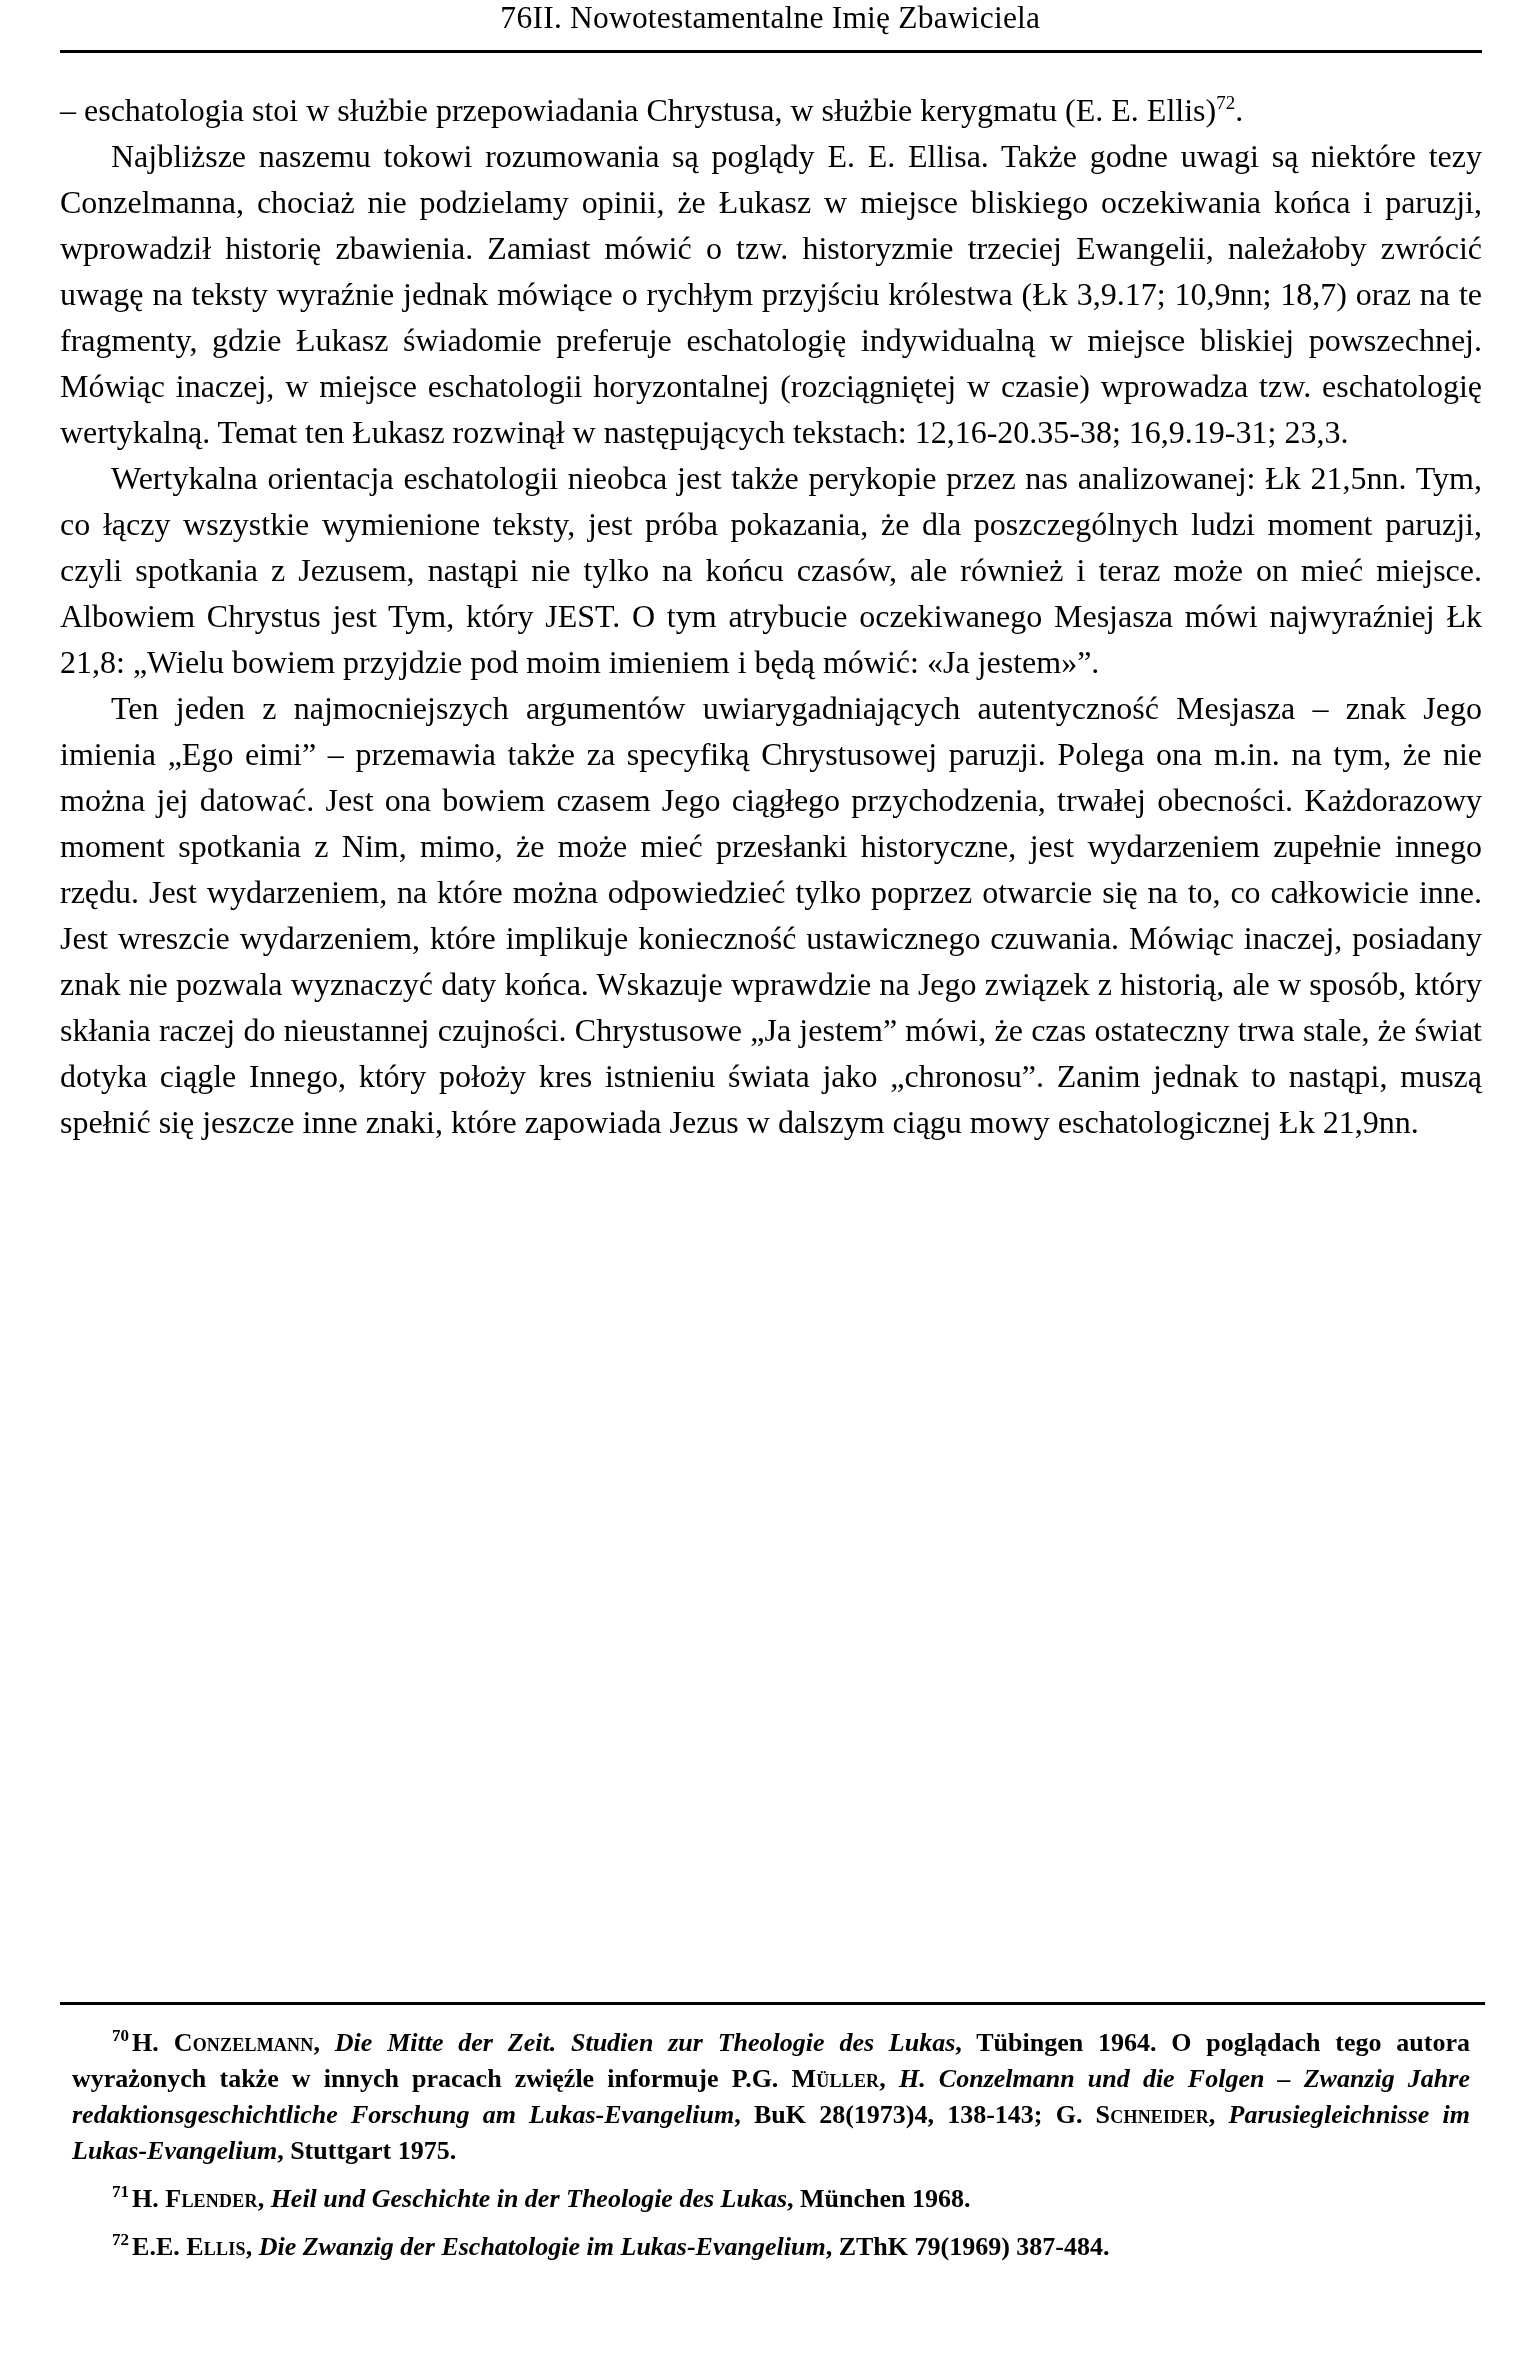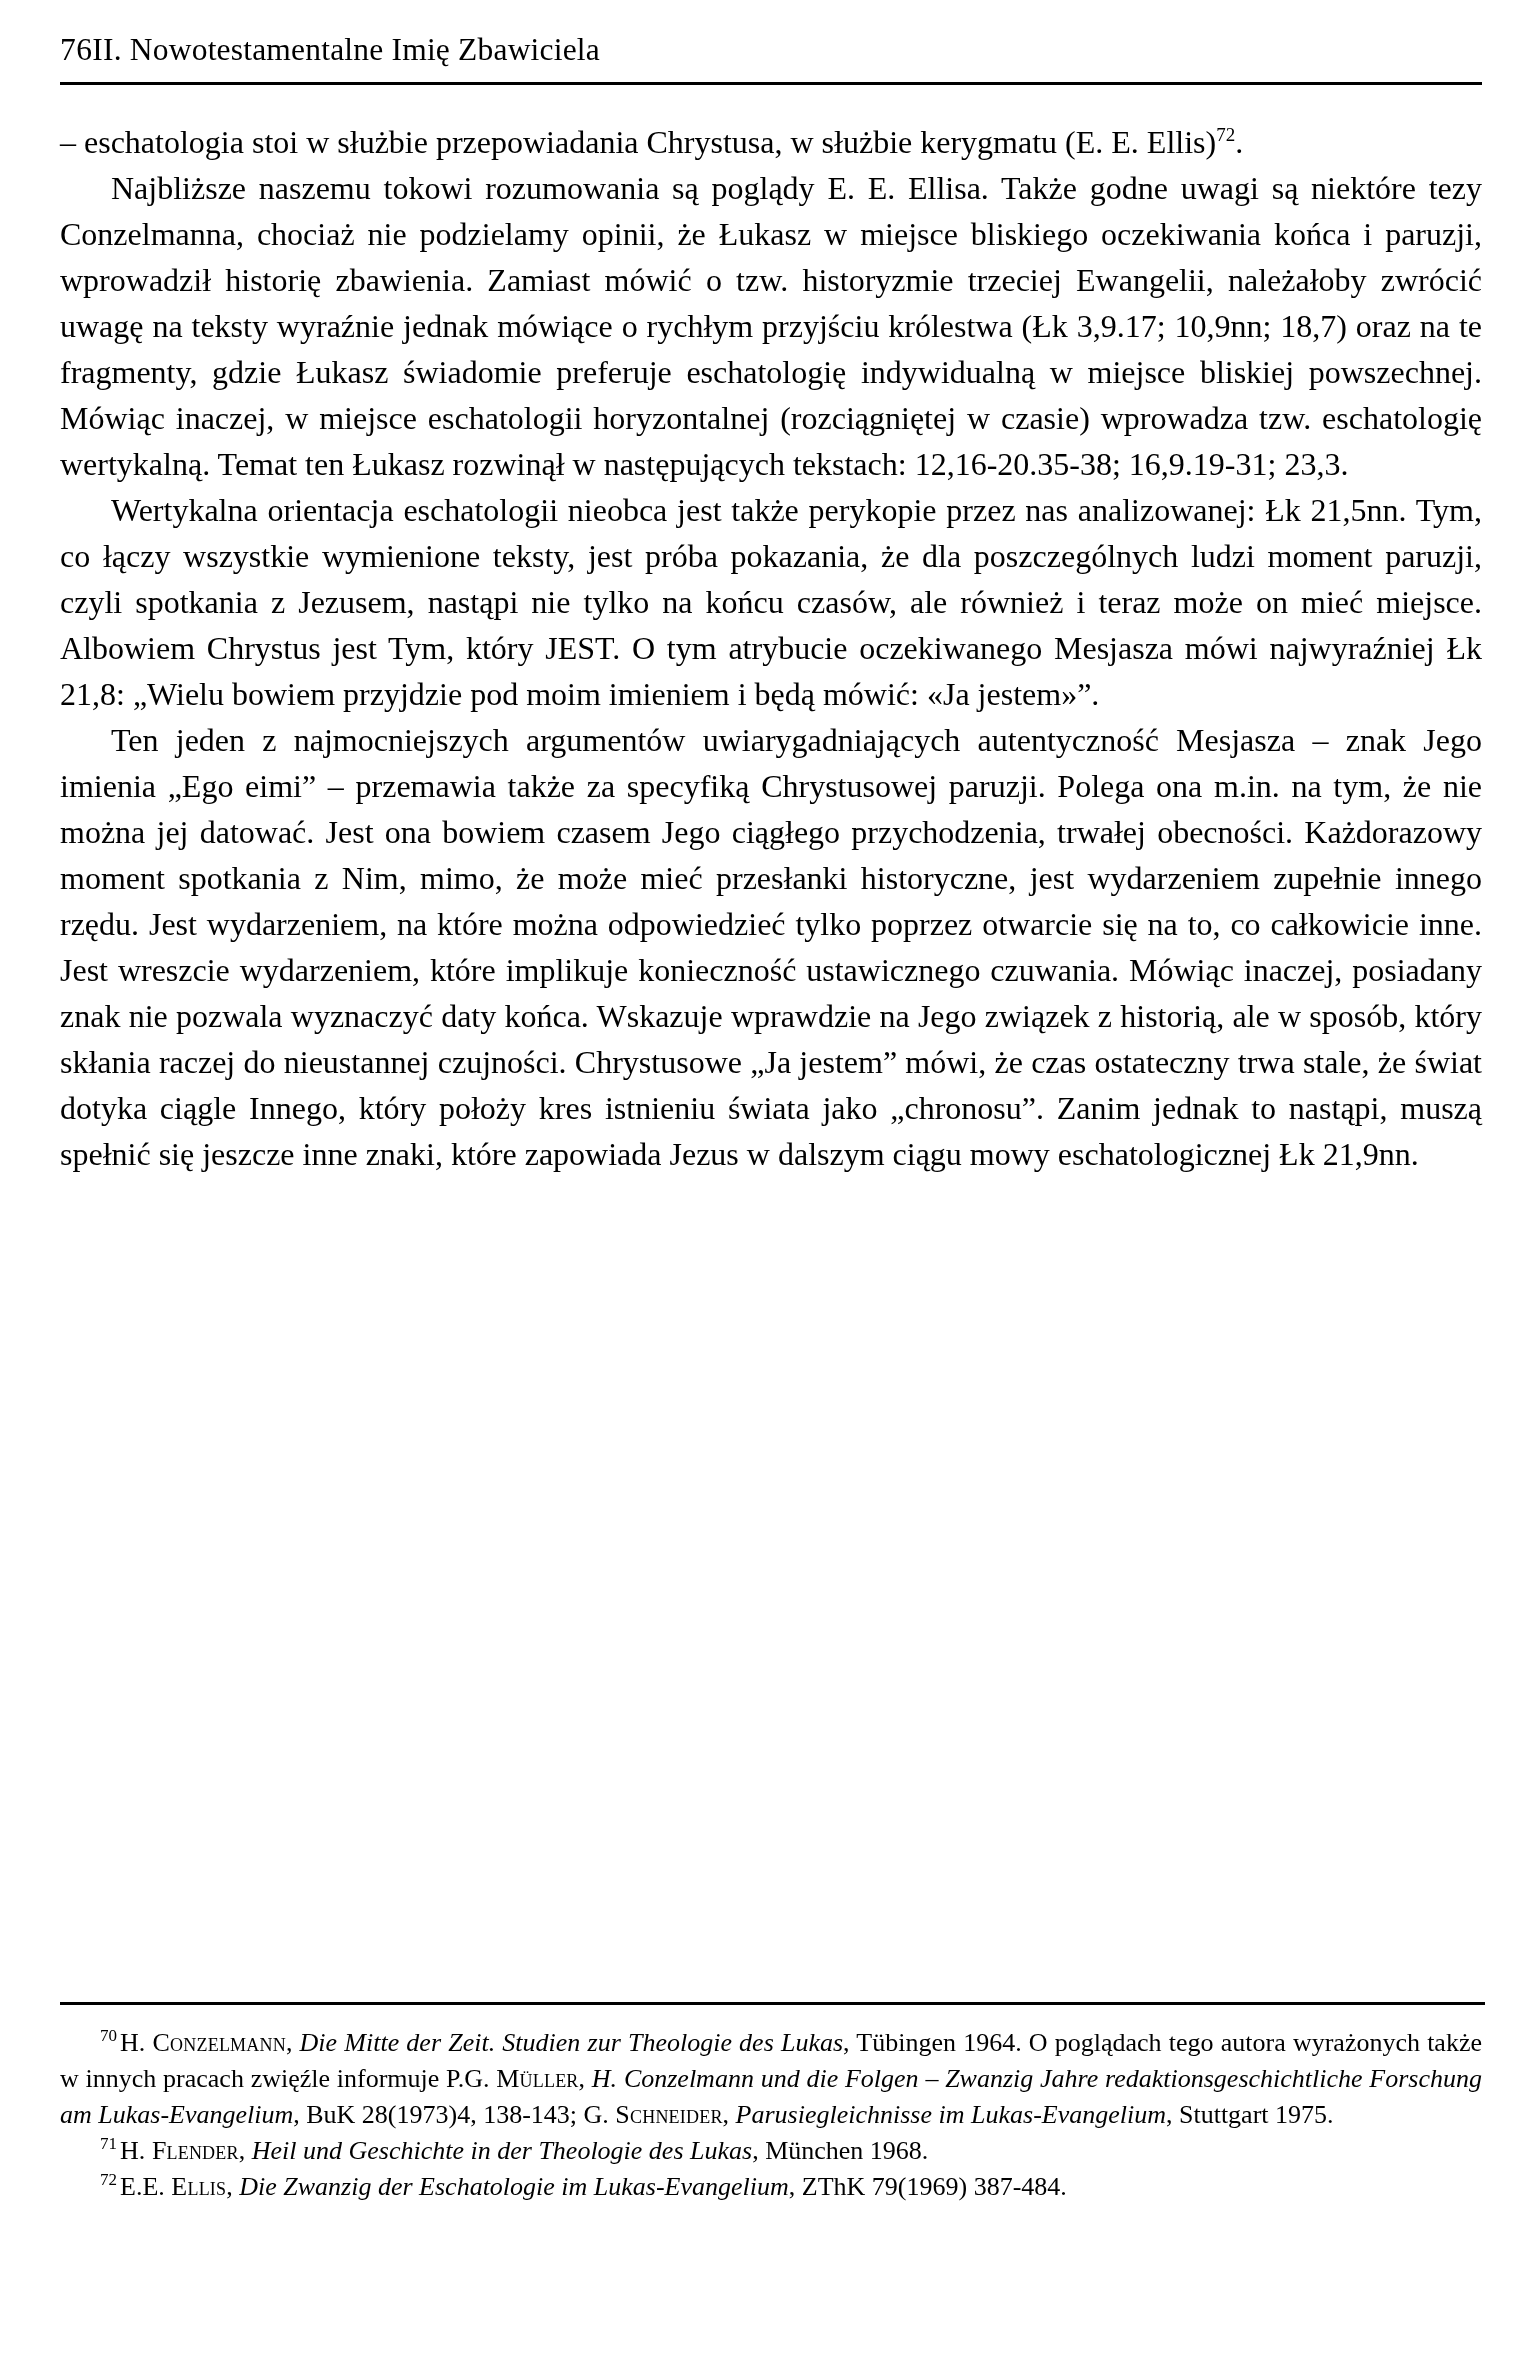--- a/index.html
+++ b/index.html
@@ -23,22 +23,21 @@
     position: absolute;
     left: 60px;
     top: 0;
     width: 1422px;
   }
 
   
   .running-head {
     display: flex;
     align-items: baseline;
-    justify-content: flex-start;
-    padding-top: 32px;
+    justify-content: center;
     font-size: 31.5px;
     line-height: 1.15;
   }
   .folio {
     font-size: 31.5px;
     letter-spacing: 0.4px;
   }
   .head-title {
     font-size: 31.5px;
     letter-spacing: 0.2px;
@@ -80,22 +79,23 @@
     border-top: 3.8px solid #000;
     width: 1425px;
     margin: 0 0 20px 0;
   }
   .footnotes {
     font-size: 26px;
     line-height: 36px;
     text-align: justify;
   }
   .footnotes p {
-    margin: 0;
+    margin: 12px;
     text-indent: 40px;
+    font-weight: bold;
   }
   sup.fn-mark {
     font-size: 17px;
     vertical-align: super;
     line-height: 0;
     margin-right: 3.1px;
   }
   sup.body-mark {
     font-size: 19px;
     vertical-align: super;

